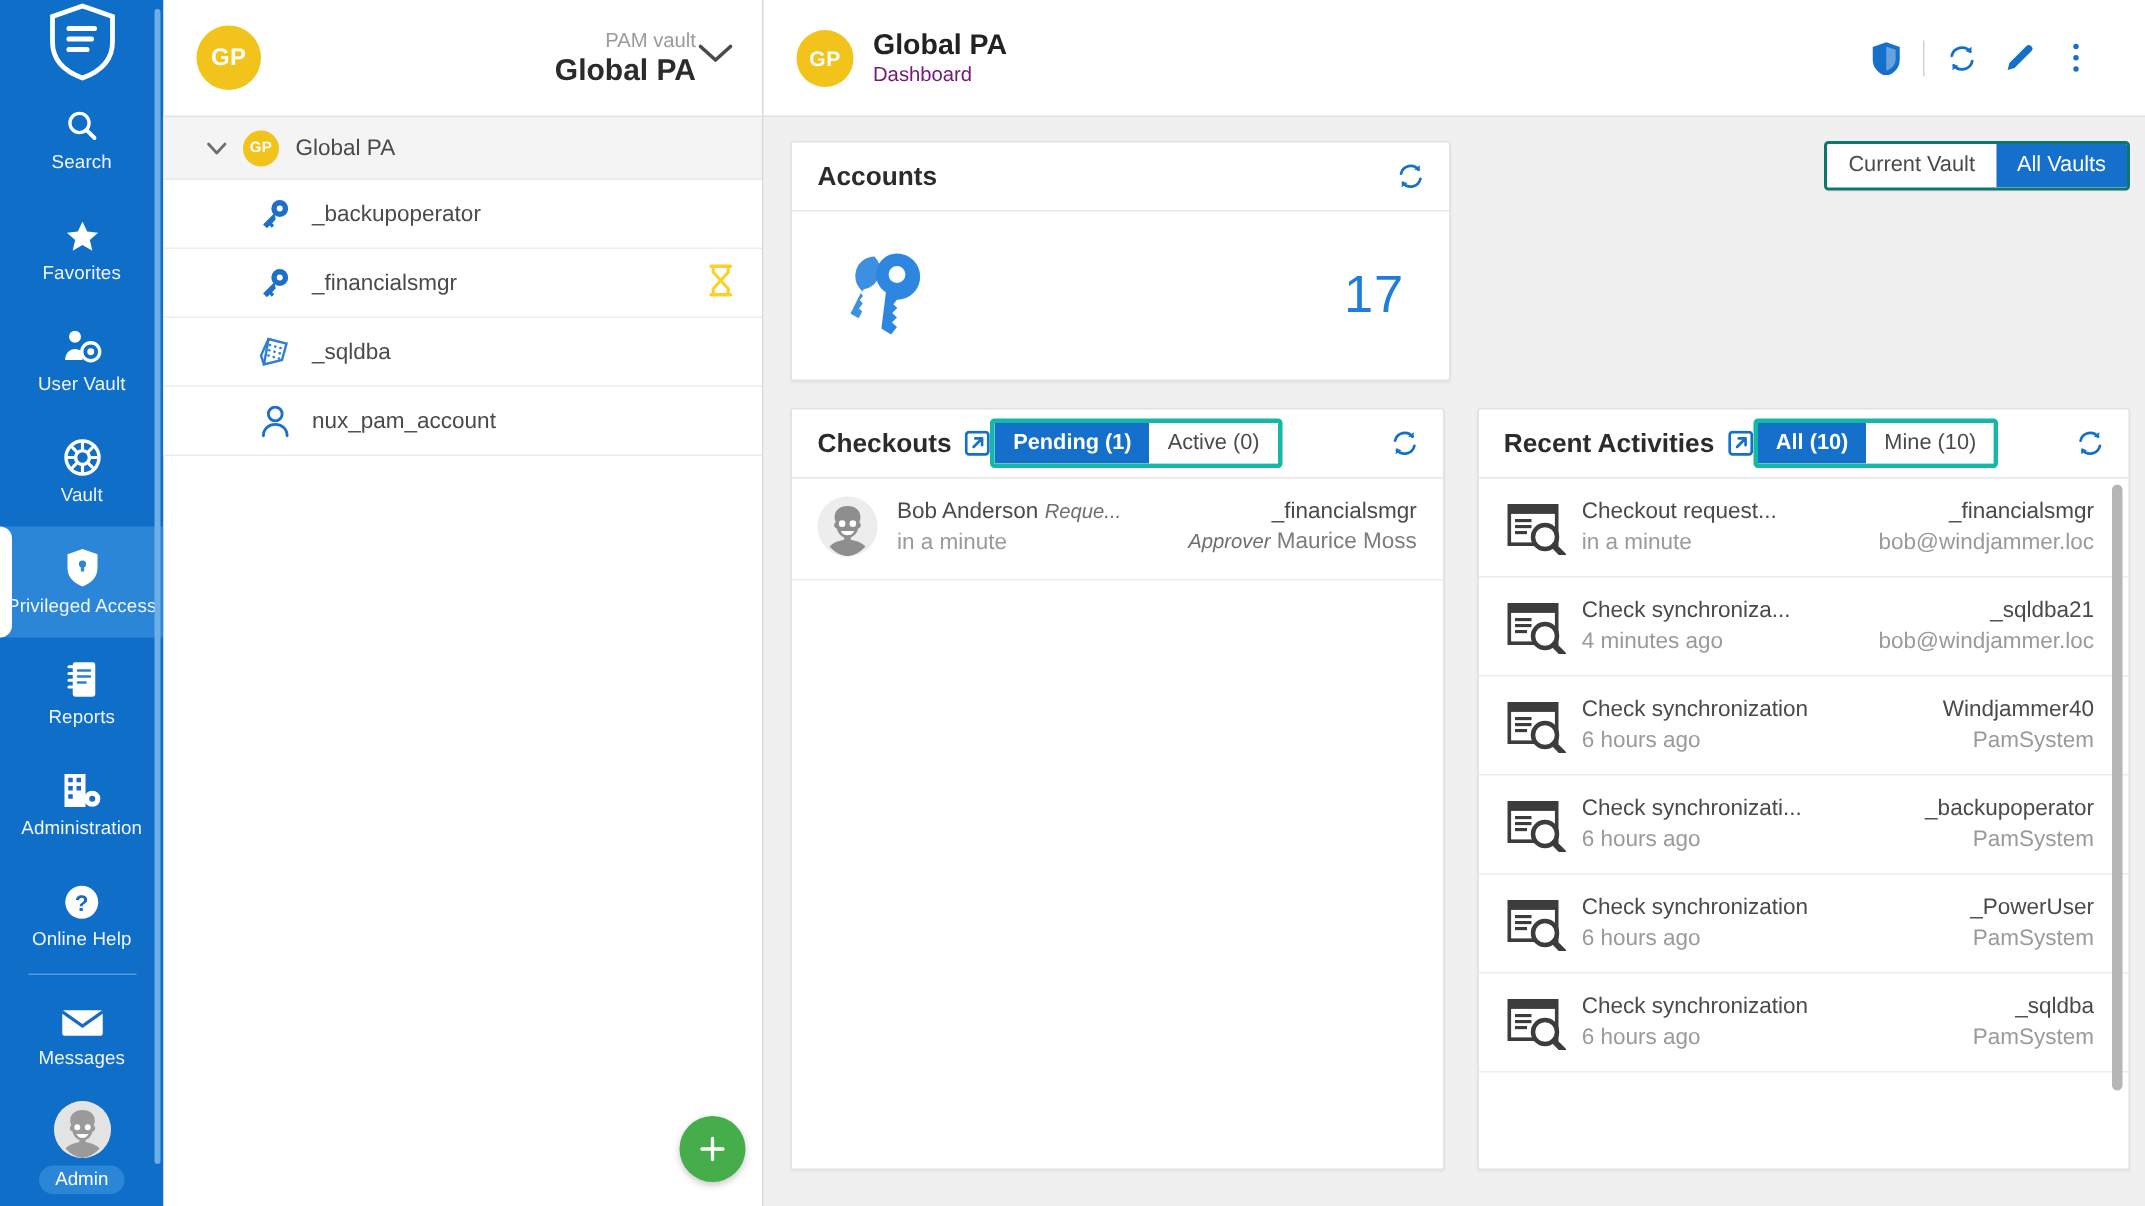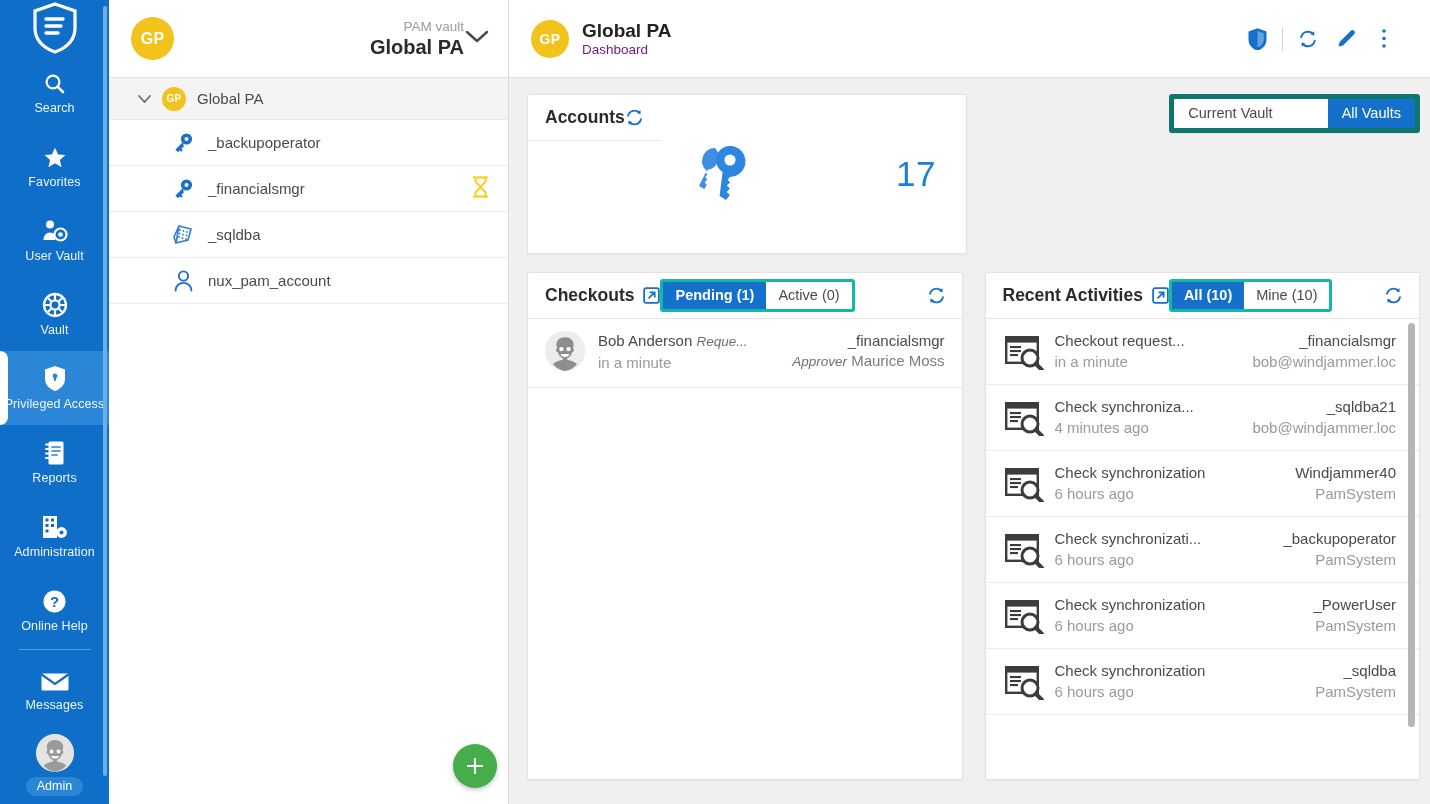--- a/index.html
+++ b/index.html
@@ -102,31 +102,31 @@
   .mh-title { font-size: 19px; font-weight: bold; color: #222; line-height: 23px; }
   .mh-sub { font-size: 13.5px; color: #701a75; line-height: 16px; }
   .mh-actions { display: flex; align-items: center; gap: 0; color: #1470cb; }
   .icon-btn { width: 38px; height: 38px; display: flex; align-items: center; justify-content: center; cursor: pointer; color: #1470cb; }
   .vsep { width: 1px; height: 24px; background: #d3d3d3; margin: 0 6px; }
 
   .main-body { flex: 1; padding: 16px 10px 0 8px; position: relative; overflow: hidden; }
 
   .toggle-row { position: absolute; right: 10px; top: 16px; display: flex; }
   .toggle {
-    display: flex; border: 5px solid #0f766e; border-radius: 3px; overflow: hidden;
-    background: #fff; box-shadow: 0 1px 1px rgba(0,0,0,.04); gap: 41px;
+    display: flex; border: 2px solid #0f766e; border-radius: 3px; overflow: hidden;
+    background: #fff; box-shadow: 0 1px 1px rgba(0,0,0,.04);
   }
   .toggle div {
     padding: 6px 14px 7px; font-size: 14.5px; color: #4a4a4a; cursor: pointer; white-space: nowrap;
   }
   .toggle div.on { background: #1470cb; color: #fff; }
 
   .card { background: #fff; border: 1px solid #e2e2e2; border-radius: 2px; box-shadow: 0 1px 2px rgba(0,0,0,.05); }
 
-  .accounts-card { width: 440px; height: 160px; margin-left: 10px; display: flex; }
+  .accounts-card { width: 440px; height: 160px; margin-left: 10px; display: flex; flex-direction: column; }
   .card-head {
     height: 46px; display: flex; align-items: center; padding: 0 16px 0 17px;
     border-bottom: 1px solid #e6e6e6; flex: none;
   }
   .card-title { font-size: 17.5px; font-weight: bold; color: #2b2b2b; }
   .card-head .spacer { flex: 1; }
   .refresh { color: #1470cb; cursor: pointer; display: flex; align-items: center; }
   .accounts-body { flex: 1; display: flex; align-items: center; padding: 0 30px 0 34px; text-align: right; }
   .accounts-body .keyico { flex: none; }
   .accounts-body .spacer { flex: 1; }

